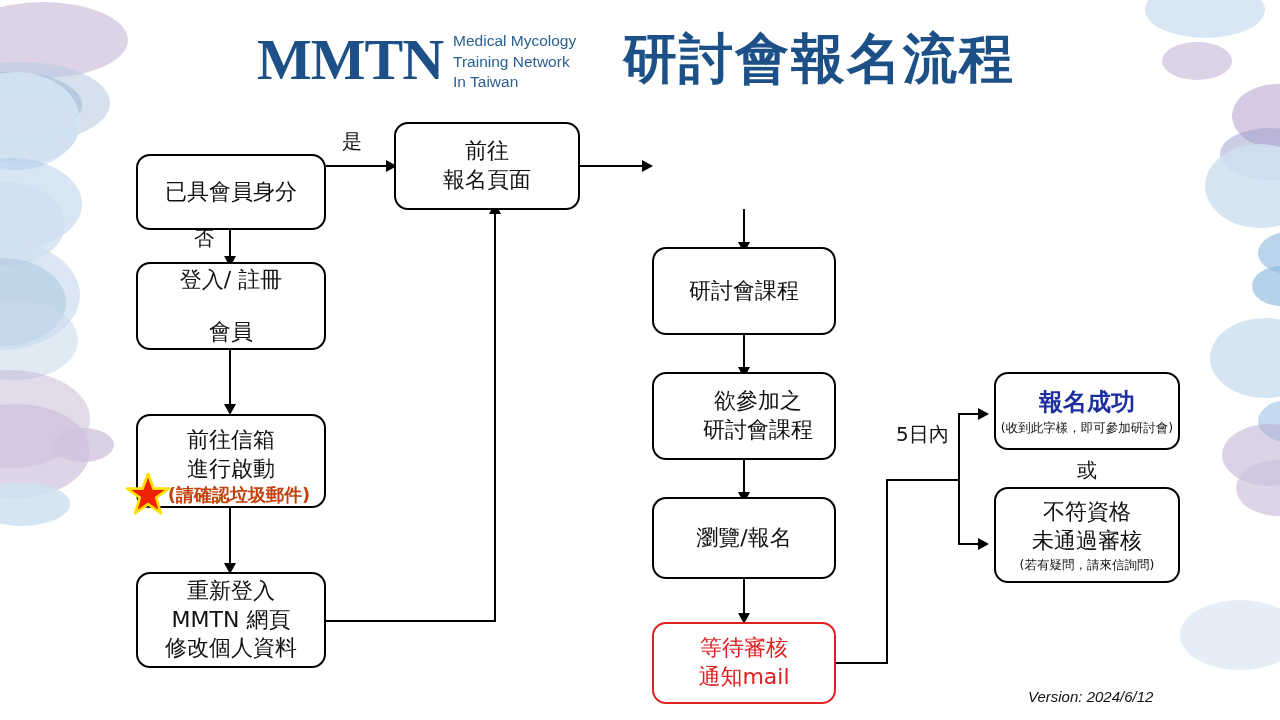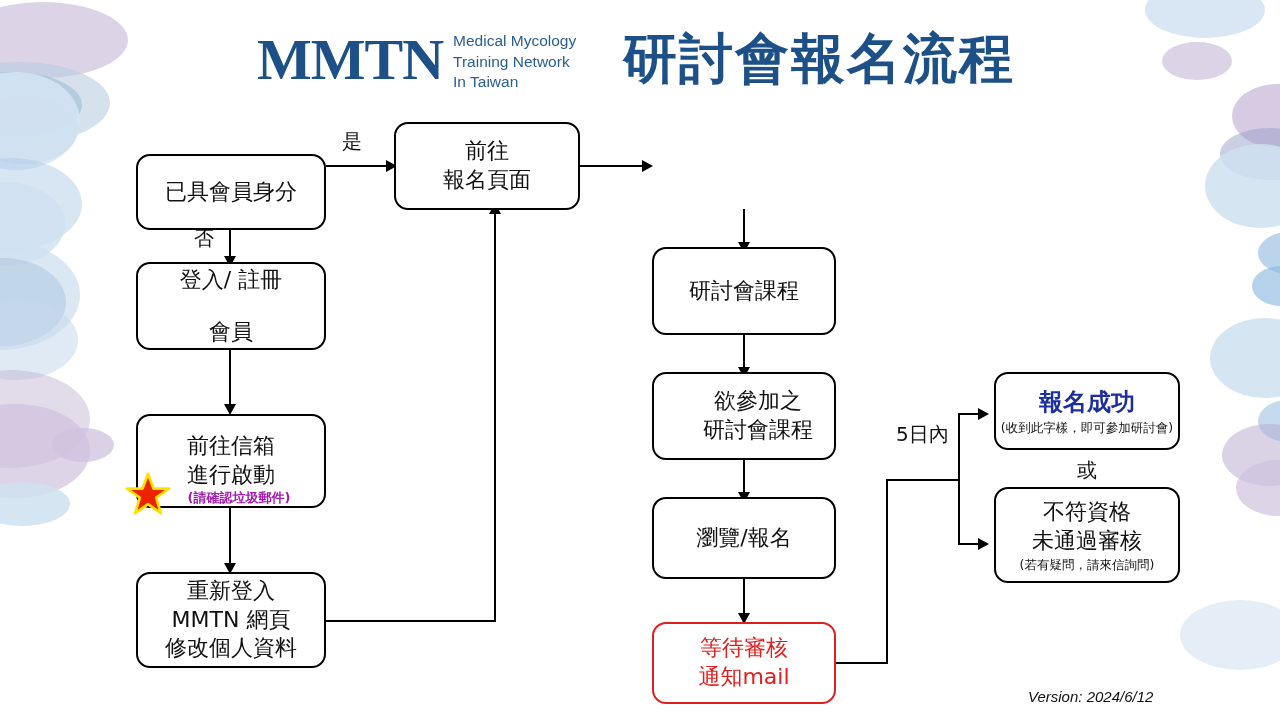--- a/index.html
+++ b/index.html
@@ -44,21 +44,21 @@
     align-items:center; justify-content:center;
     text-align:center;
     font-family:"DejaVu Sans","Liberation Sans",sans-serif;
     font-size:22px; color:#111; line-height:1.3;
   }
   .node.red { border-color:#e02020; color:#e02020; }
   .node .line { display:block; white-space:nowrap; }
   .node .note {
     font-size:12.5px; line-height:1.2; margin-top:1px; white-space:nowrap; color:#111;
   }
-  .node .note.red-note { color:#a21caf; font-weight:bold; font-size:13px;margin-left:16px; }
+  .node .note.red-note { color:#c2410c; font-weight:bold; font-size:18px;margin-left:16px; }
   .node .big-blue { color:#1d2f9e; font-weight:bold; font-size:24px; }
 
   
   .seg { position:absolute; background:#000; z-index:3; }
   .seg.h { height:2.2px; }
   .seg.v { width:2.2px; }
   .arrow { position:absolute; width:0; height:0; z-index:3; }
   .arrow.down { border-left:6px solid transparent; border-right:6px solid transparent; border-top:11px solid #000; }
   .arrow.up   { border-left:6px solid transparent; border-right:6px solid transparent; border-bottom:11px solid #000; }
   .arrow.right{ border-top:6px solid transparent; border-bottom:6px solid transparent; border-left:11px solid #000; }

